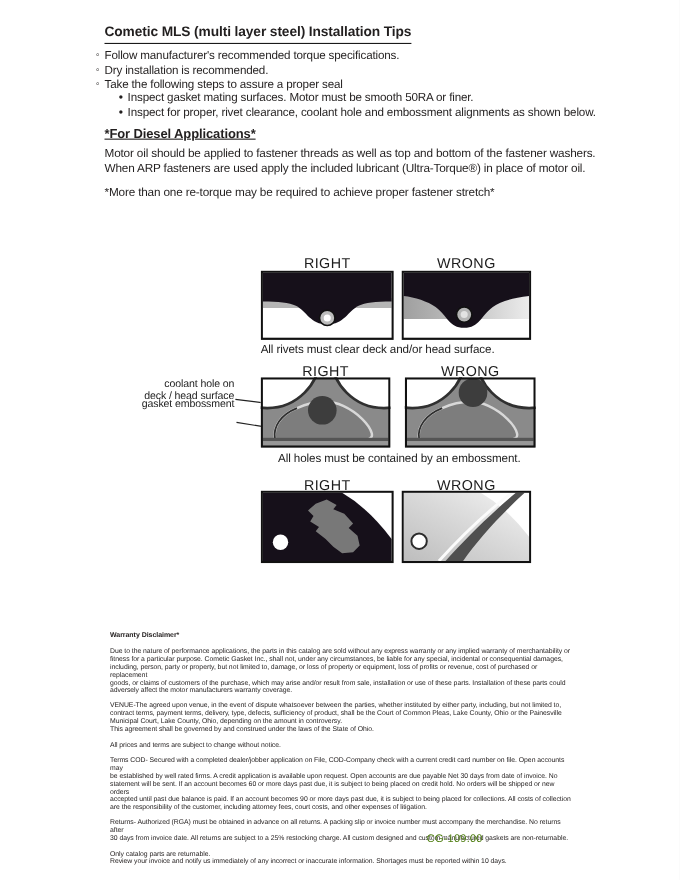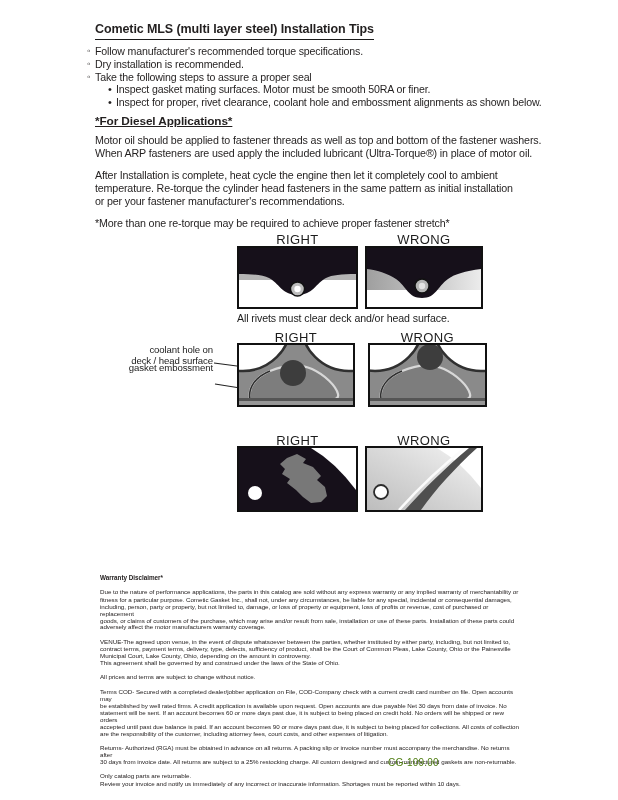--- a/index.html
+++ b/index.html
@@ -63,23 +63,20 @@
     <div class="b-row b-sub">
       <span class="b-glyph">•</span>
       <span>Inspect for proper, rivet clearance, coolant hole and embossment alignments as shown below.</span>
     </div>
   </div>
 
   <div class="abs diesel">
     <h3>*For Diesel Applications*</h3>
     <p>Motor oil should be applied to fastener threads as well as top and bottom of the fastener washers.
 When ARP fasteners are used apply the included lubricant (Ultra-Torque®) in place of motor oil.</p>
-    <p>After Installation is complete, heat cycle the engine then let it completely cool to ambient
-temperature. Re-torque the cylinder head fasteners in the same pattern as initial installation
-or per your fastener manufacturer's recommendations.</p>
     <p>*More than one re-torque may be required to achieve proper fastener stretch*</p>
   </div>
 
   <div class="abs fig-label" style="left:237px;top:232px;width:121px;">RIGHT</div>
   <div class="abs fig-label" style="left:365px;top:232px;width:118px;">WRONG</div>
 
   <svg class="abs" style="left:237px;top:246px;" width="121" height="63" viewBox="0 0 121 63">
     <rect width="121" height="63" fill="#ffffff"></rect>
     <rect x="2" y="25" width="117" height="9" fill="#b5b5b5"></rect>
     <path d="M2,2 H119 V28 C104,28 95,29 89,32 C79,37 76,49 60.5,49 C45,49 42,37 32,32 C26,29 16,28 2,28 Z" fill="#16101a"></path>
@@ -135,20 +132,21 @@
     <path d="M13,56 C11,45 19,34 34,28 C48,22 63,20 76,26 C89,32 100,43 102,51 C103,55 100,57 93,57 L20,57 C15,57 13.5,56.8 13,56 Z" fill="#7d7d7d" stroke="#d8d8d8" stroke-width="2.2"></path>
     <path d="M13,56 C11,45 19,34 34,28" fill="none" stroke="#2f2f2f" stroke-width="1.6"></path>
     <circle cx="7" cy="-20" r="48" fill="#ffffff" stroke="#303030" stroke-width="2.5"></circle>
     <circle cx="113" cy="-20" r="48" fill="#ffffff" stroke="#303030" stroke-width="2.5"></circle>
     <circle cx="62" cy="14" r="13" fill="#3d3d3d"></circle>
     <rect x="2" y="55" width="115" height="3" fill="#555555"></rect>
     <rect x="2" y="58" width="115" height="4" fill="#979797"></rect>
     <rect x="1" y="1" width="117" height="62" fill="none" stroke="#111" stroke-width="2"></rect>
   </svg>
 
+  <div class="abs fig-caption" style="left:237px;top:411px;width:252px;text-align:center;">All holes must be contained by an embossment.</div>
 
   <div class="abs fig-label" style="left:237px;top:433px;width:121px;">RIGHT</div>
   <div class="abs fig-label" style="left:365px;top:433px;width:118px;">WRONG</div>
 
   <svg class="abs" style="left:237px;top:446px;" width="121" height="66" viewBox="0 0 121 66">
     <rect width="121" height="66" fill="#ffffff"></rect>
     <path d="M2,2 L74,2 Q98,16 119,44 L119,64 L2,64 Z" fill="#16101a"></path>
     <polygon points="50,12 60,8 69,13 66,17 76,21 84,30 80,34 88,41 90,50 84,56 74,57 66,51 59,44 50,37 53,33 45,28 48,23 43,18" fill="#787878"></polygon>
     <circle cx="18" cy="47" r="7" fill="#ffffff"></circle>
     <rect x="1" y="1" width="119" height="64" fill="none" stroke="#111" stroke-width="2"></rect>

